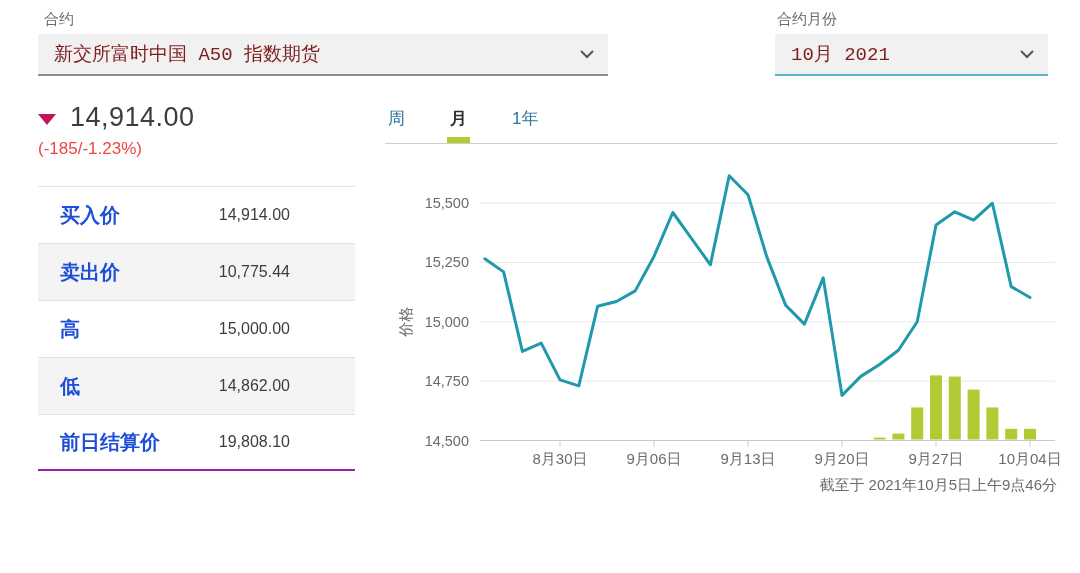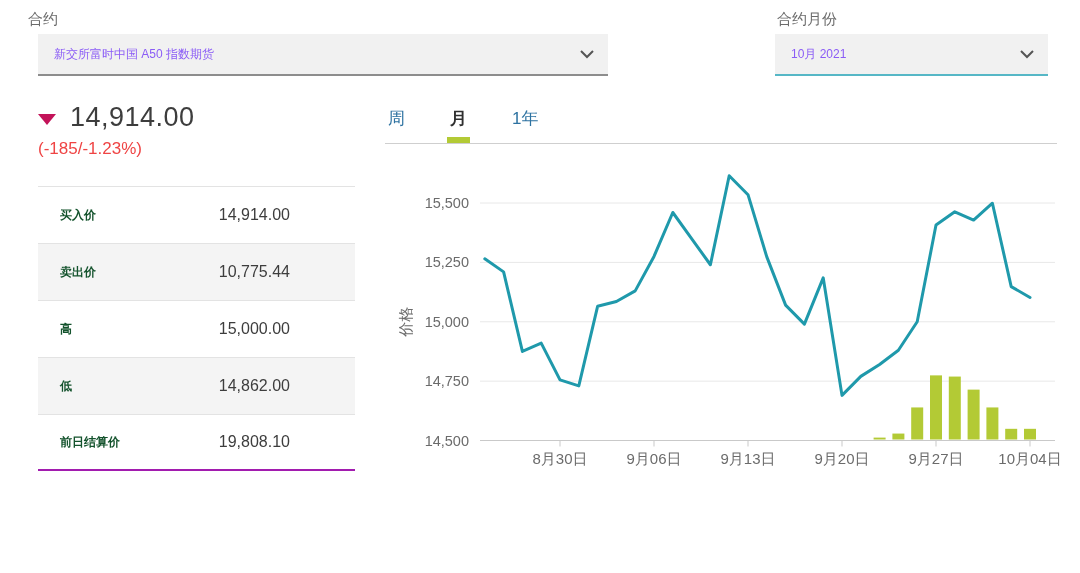--- a/index.html
+++ b/index.html
@@ -5,35 +5,35 @@
   * { margin: 0; padding: 0; box-sizing: border-box; }
   html,body { background: #ffffff; }
   body { font-family: "Liberation Sans", "DejaVu Sans", sans-serif; }
   .screen { position: relative; width: 1080px; height: 573px; background: #fff; overflow: hidden; }
 
   .field-label { position: absolute; font-size: 15px; color: #6b6b6b; }
   .select-box { position: absolute; height: 42px; background: #f1f1f1; border: none;
                 border-bottom: 2px solid #8d8d8d; display: flex; align-items: center;
                 justify-content: space-between; padding: 0 14px 0 16px; cursor: pointer; }
   .select-box.accent { border-bottom-color: #56b7c6; }
-  .select-value { font-size: 12px; color: #8b5cf6; }
+  .select-value { font-size: 19px; color: #7f1d1d; font-family: Liberation Mono, monospace; }
   .chevron { width: 14px; height: 9px; flex: 0 0 auto; }
 
   .quote-row { position: absolute; left: 38px; top: 102px; display: flex; align-items: center; }
   .tri-down { width: 0; height: 0; border-left: 9px solid transparent; border-right: 9px solid transparent;
               border-top: 11px solid #c31359; margin-right: 14px; margin-top: 3px; }
   .last-price { font-size: 27px; color: #3d3d3d; font-weight: 500; letter-spacing: 0.5px; }
   .quote-change { position: absolute; left: 38px; top: 139px; font-size: 17px; color: #ef4444; }
 
   .stats { position: absolute; left: 38px; top: 186px; width: 317px; }
   .stat-row { height: 57px; display: flex; align-items: center; justify-content: space-between;
               padding: 0 65px 0 22px; border-top: 1px solid #e3e3e3; background: #fff; }
   .stat-row:nth-child(even) { background: #f4f4f4; }
   .stat-row:last-child { border-bottom: 2px solid #a21caf; }
-  .stat-label { font-size: 12px; font-weight: bold; color: #14532d; }
+  .stat-label { font-size: 20px; font-weight: bold; color: #1d4ed8; }
   .stat-value { font-size: 16px; color: #3d3d3d; }
 
   .tabs { position: absolute; left: 388px; top: 107px; display: flex; gap: 45px; }
   .tab { position: relative; font-size: 17px; color: #2d72a1; cursor: pointer; }
   .tab.active { color: #2f2f2f; font-weight: bold; }
   .tab.active::after { content: ""; position: absolute; left: -3px; bottom: -14px;
                        width: 23px; height: 7px; background: #b3ca35; }
   .tab-divider { position: absolute; left: 385px; top: 143px; width: 672px; height: 1px; background: #cfcfcf; }
 
   #chart-svg { position: absolute; left: 385px; top: 150px; }
@@ -43,21 +43,21 @@
   .watermark { position: absolute; left: 820px; top: 522px; width: 242px; text-align: right;
                font-size: 31px; font-weight: bold; color: #ffffff; letter-spacing: 1px;
                text-shadow: 2px 2px 0 #161616, -1px -1px 0 #161616, 1px -1px 0 #161616,
                             -1px 1px 0 #161616, 2px 0 0 #161616, 0 2px 0 #161616; }
 </style>
 </head>
 <body>
 
 <div class="screen">
 
-  <div class="field-label" style="left:28px; top:10px;">合约</div>
+  <div class="field-label" style="left:44px; top:10px;">合约</div>
   <div class="select-box" style="left:38px; top:34px; width:570px;">
     <span class="select-value">新交所富时中国 A50 指数期货</span>
     <svg class="chevron" viewBox="0 0 14 9">
       <path d="M1 1 L7 7 L13 1" fill="none" stroke="#555" stroke-width="2"></path>
     </svg>
   </div>
 
   <div class="field-label" style="left:777px; top:10px;font-family:Liberation Serif, serif;">合约月份</div>
   <div class="select-box accent" style="left:775px; top:34px; width:273px;gap:44px;">
     <span class="select-value">10月 2021</span>
@@ -130,15 +130,16 @@
       <rect x="507.4" y="283.5625" width="12" height="5.9375" fill="#b3ca35"></rect>
       <rect x="526.2" y="257.4375" width="12" height="32.0625" fill="#b3ca35"></rect>
       <rect x="545" y="225.375" width="12" height="64.125" fill="#b3ca35"></rect>
       <rect x="563.8" y="226.5625" width="12" height="62.9375" fill="#b3ca35"></rect>
       <rect x="582.6" y="239.625" width="12" height="49.875" fill="#b3ca35"></rect>
       <rect x="601.4" y="257.4375" width="12" height="32.0625" fill="#b3ca35"></rect>
       <rect x="620.1999999999999" y="278.8125" width="12" height="10.6875" fill="#b3ca35"></rect>
       <rect x="639" y="278.8125" width="12" height="10.6875" fill="#b3ca35"></rect>
       <polyline points="99.8,108.8125 118.6,121.875 137.4,201.4375 156.2,193.125 175,229.9375 193.8,235.875 212.60000000000002,156.3125 231.39999999999998,151.5625 250.2,140.875 269,106.4375 287.8,62.5 306.6,88.625 325.40000000000003,114.75 344.2,25.6875 363,44.6875 381.8,106.9125 400.6,155.125 419.40000000000003,174.125 438.20000000000005,127.8125 457,245.375 475.8,226.375 494.6,214.5 513.4,200.25 532.2,171.75 551,75.0875 569.8,61.7875 588.6,70.1 607.4,53.2375 626.1999999999999,136.6 645,147.525" fill="none" stroke="#1f99ab" stroke-width="3" stroke-linejoin="round" stroke-linecap="round"></polyline>
     </svg>
+  <div class="as-of">截至于 2021年10月5日上午9点46分</div>
 
 
 </div>
 
 </body></html>

